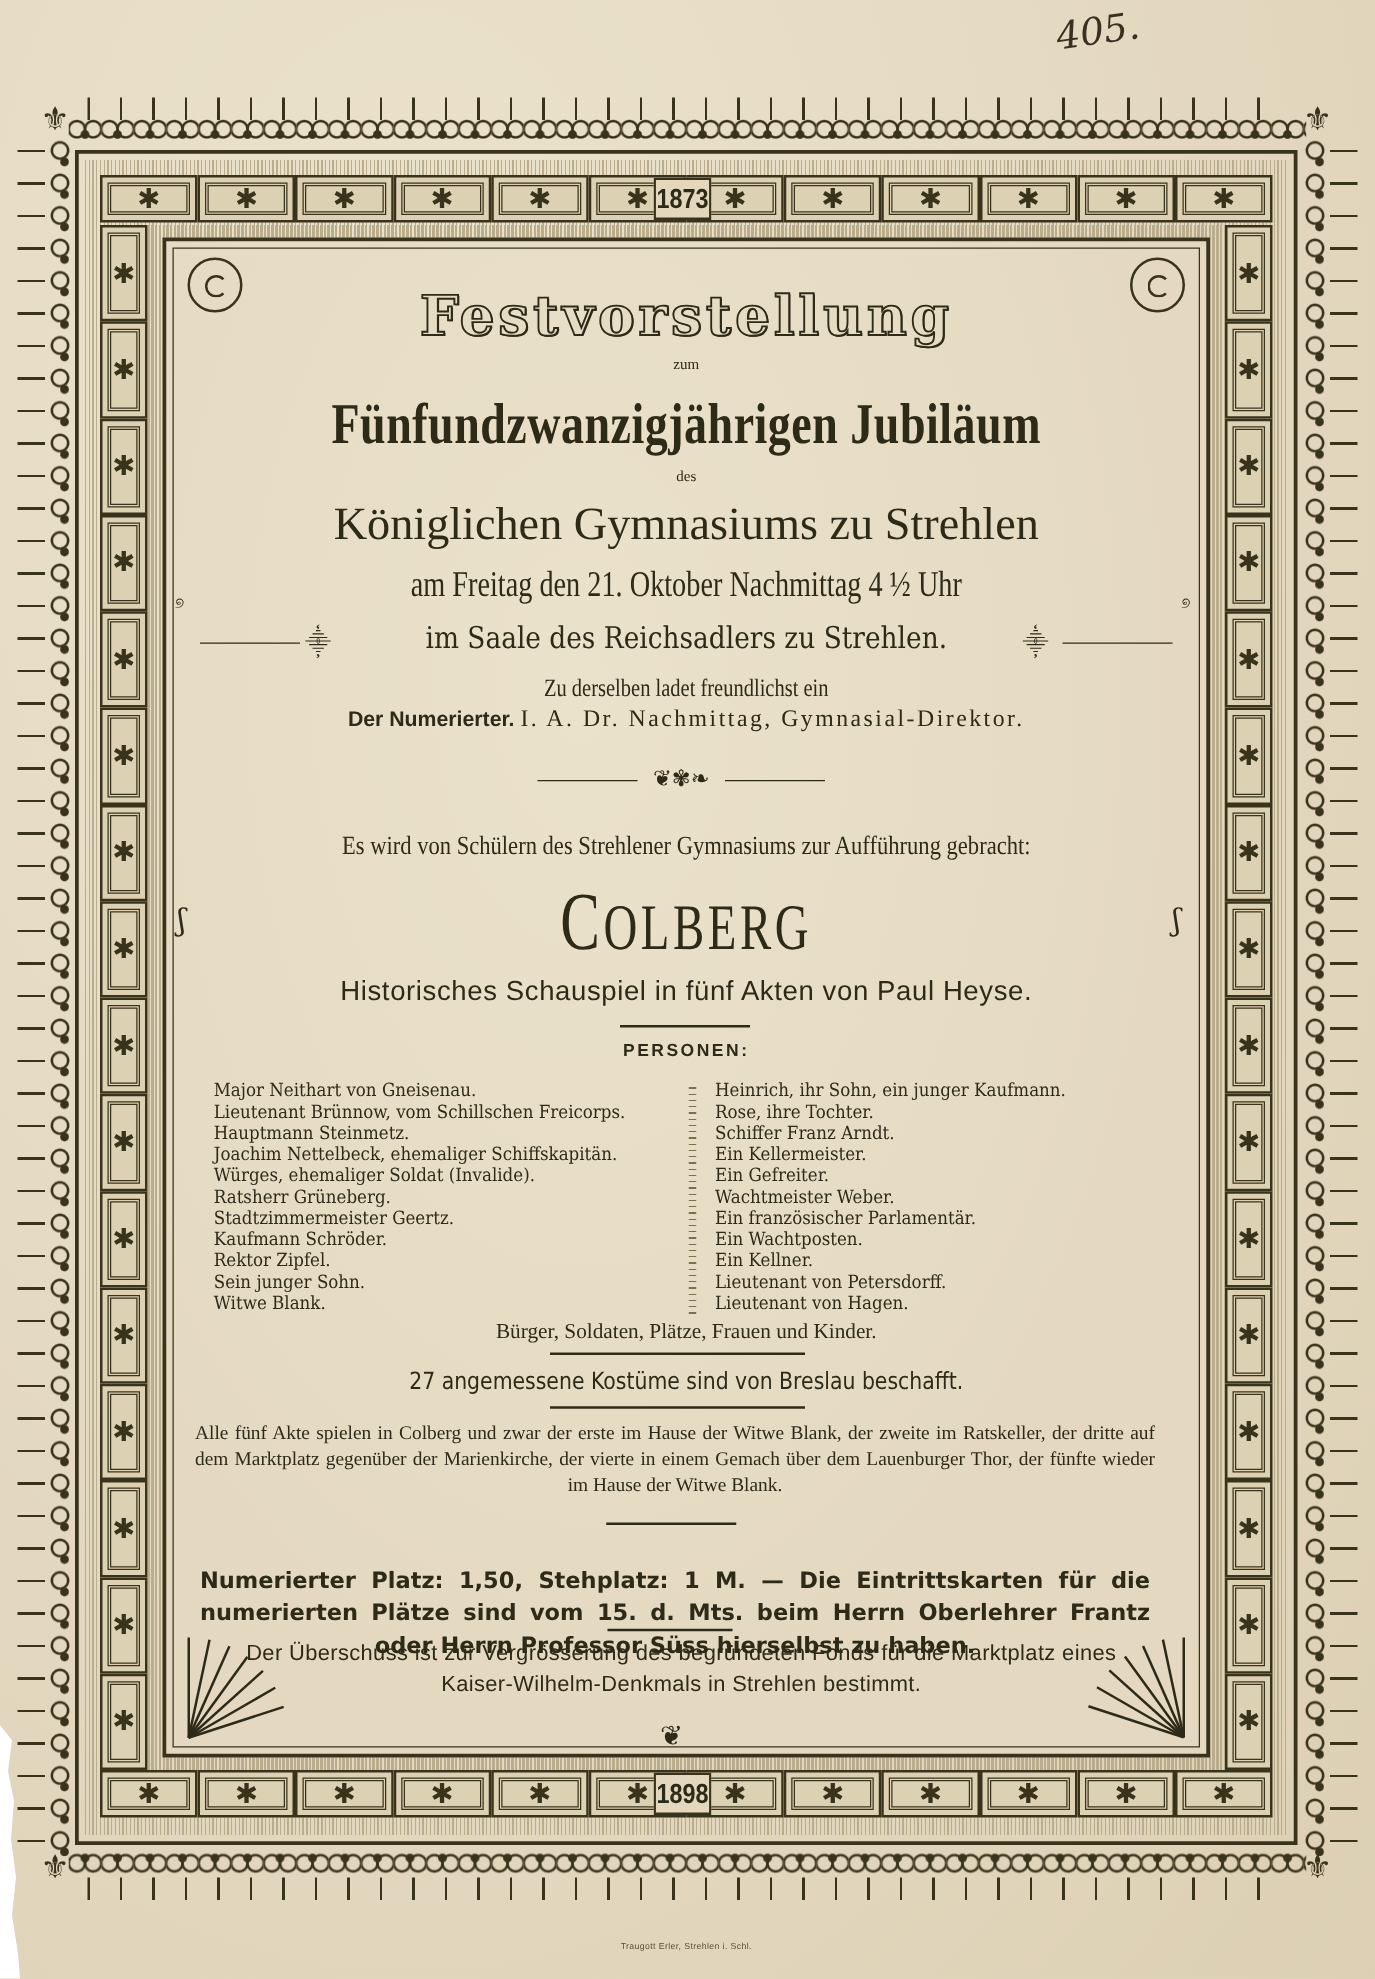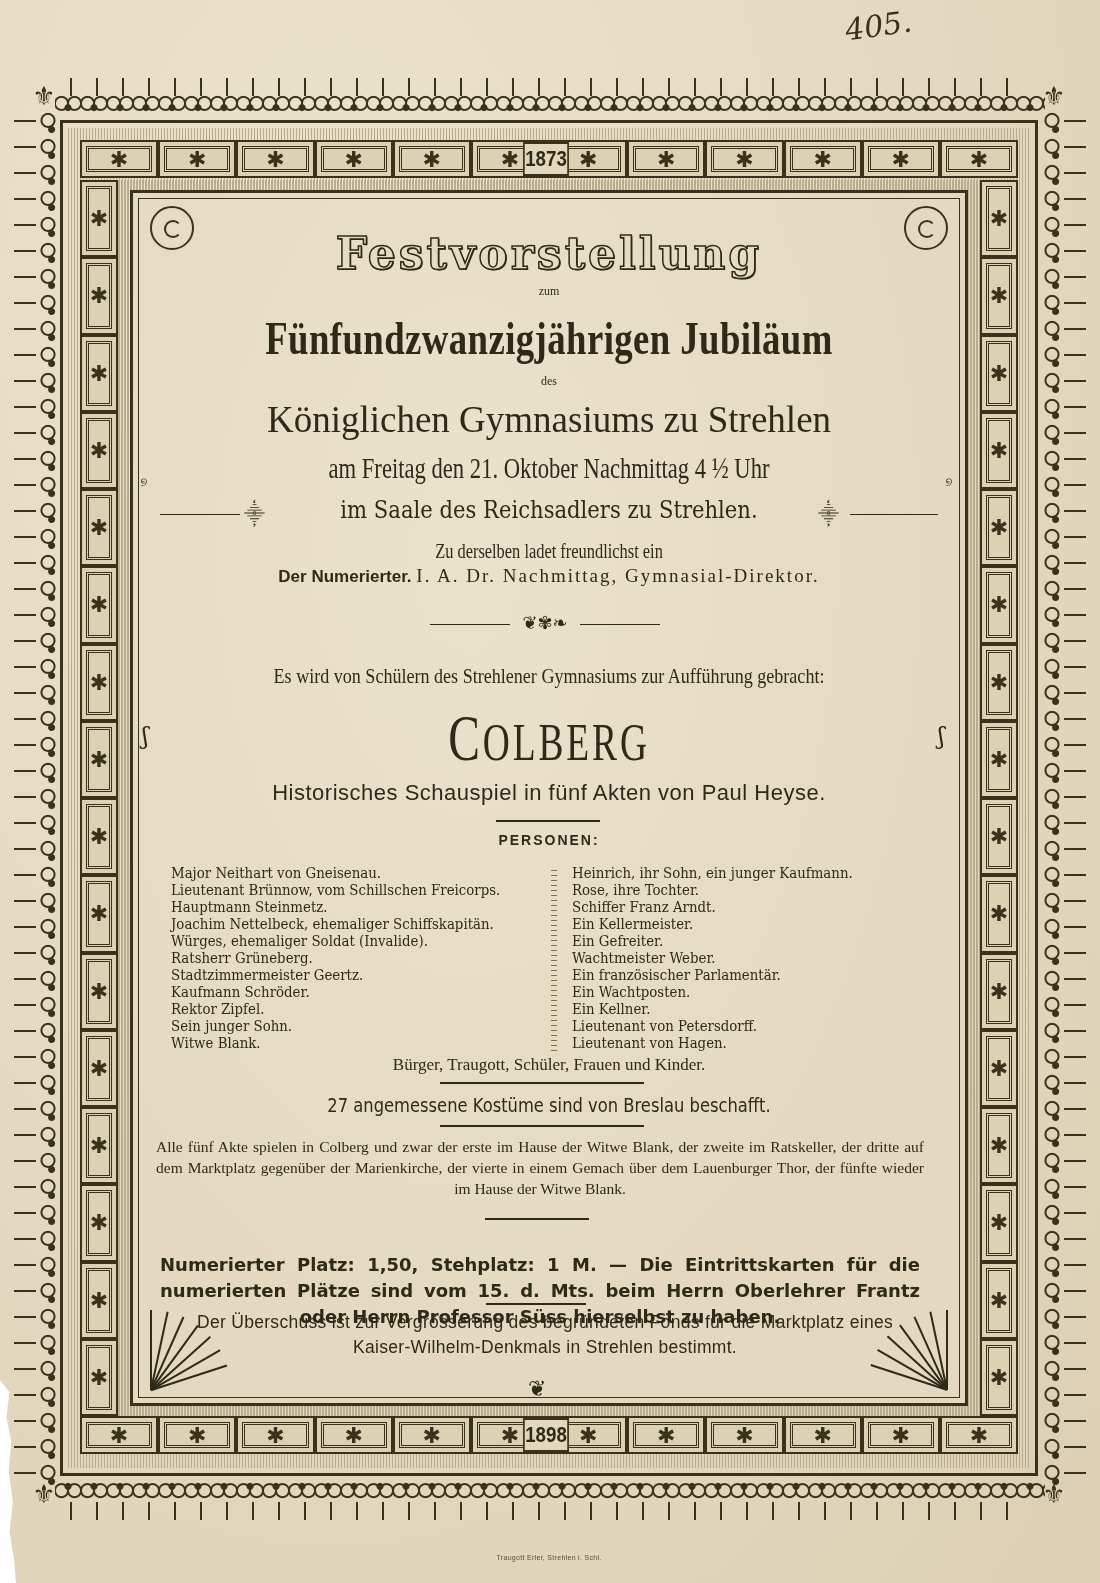--- a/index.html
+++ b/index.html
@@ -442,21 +442,21 @@
   <div>Schiffer Franz Arndt.</div>
   <div>Ein Kellermeister.</div>
   <div>Ein Gefreiter.</div>
   <div>Wachtmeister Weber.</div>
   <div>Ein französischer Parlamentär.</div>
   <div>Ein Wachtposten.</div>
   <div>Ein Kellner.</div>
   <div>Lieutenant von Petersdorff.</div>
   <div>Lieutenant von Hagen.</div>
 </div>
-<div class="c cast-extra">Bürger, Traugott, Schüler, Frauen und Kinder.</div>
+<div class="c cast-extra">Bürger, Soldaten, Plätze, Frauen und Kinder.</div>
 
 <div class="rule" style="left:440px;top:1082px;width:204px;"></div>
 <div class="c kostueme">27 angemessene Kostüme sind von Breslau beschafft.</div>
 <div class="rule" style="left:440px;top:1125px;width:204px;"></div>
 
 <div class="akte">Alle fünf Akte spielen in Colberg und zwar der erste im Hause der Witwe Blank, der zweite im Ratskeller, der dritte auf dem Marktplatz gegenüber der Marienkirche, der vierte in einem Gemach über dem Lauenburger Thor, der fünfte wieder im Hause der Witwe Blank.</div>
 
 <div class="rule" style="left:485px;top:1218px;width:104px;"></div>
 <div class="preise" style="top:1252px;font-weight:bold;">Numerierter Platz: 1,50, Stehplatz: 1 M. — Die Eintrittskarten für die numerierten Plätze sind vom 15. d. Mts. beim Herrn Oberlehrer Frantz oder Herrn Professor Süss hierselbst zu haben.</div>
 

